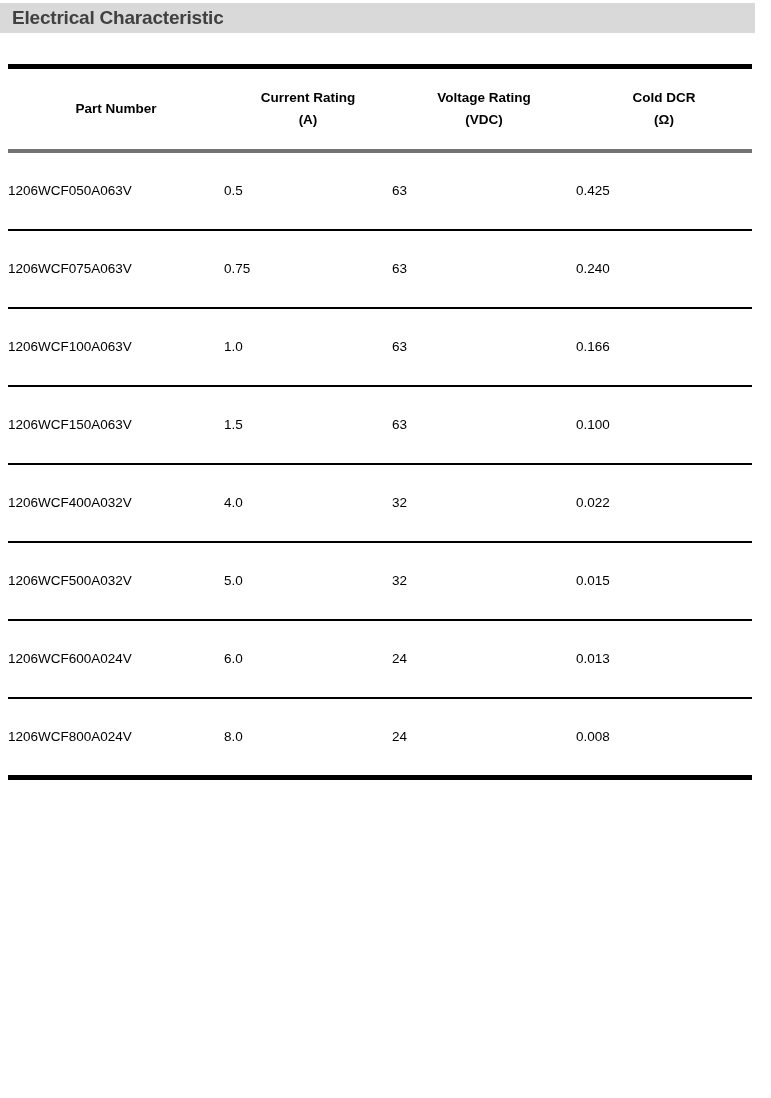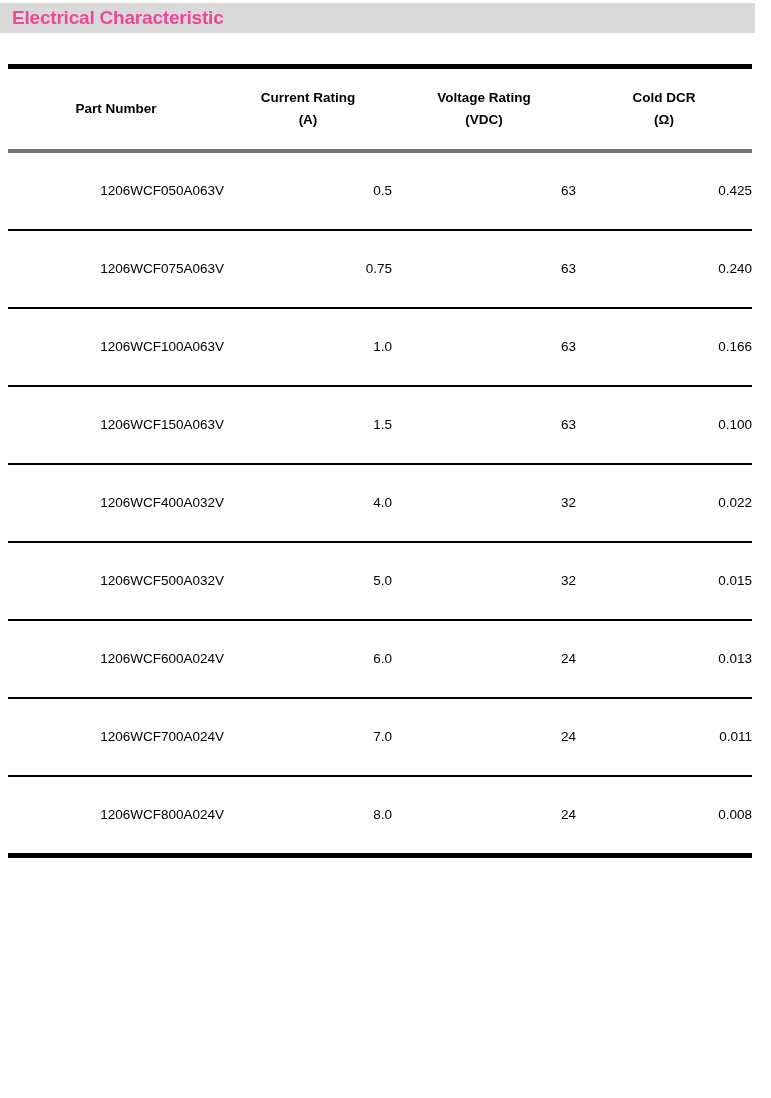--- a/index.html
+++ b/index.html
@@ -26,21 +26,21 @@
     background: #d9d9d9;
   }
   .title-text {
     position: absolute;
     left: 12px;
     top: 5px;
     font-size: 19px;
     font-weight: bold;
     letter-spacing: -0.2px;
     line-height: 25px;
-    color: #ec4899;
+    color: #404040;
     white-space: nowrap;
   }
 
   
   .table-wrap {
     position: absolute;
     left: 8px;
     top: 64px;
     width: 744px;
   }
@@ -67,21 +67,21 @@
   }
   table.spec-table tbody tr.last-row {
     border-bottom: 5px solid #000000;
   }
   table.spec-table tbody td {
     padding: 0;
     height: 76px;
     vertical-align: middle;
     font-size: 13.5px;
     font-weight: normal;
-    text-align: right;
+    text-align: left;
     line-height: 18px;
   }
   
   .col-part  { width: 216px; }
   .col-cur   { width: 168px; }
   .col-volt  { width: 184px; }
   .col-dcr   { width: 176px; }
 
   td.cell-part {
     text-align: left;
@@ -165,26 +165,20 @@
           <td>5.0</td>
           <td>32</td>
           <td>0.015</td>
         </tr>
         <tr>
           <td class="cell-part">1206WCF600A024V</td>
           <td>6.0</td>
           <td>24</td>
           <td>0.013</td>
         </tr>
-        <tr>
-          <td class="cell-part">1206WCF700A024V</td>
-          <td>7.0</td>
-          <td>24</td>
-          <td>0.011</td>
-        </tr>
         <tr class="last-row">
           <td class="cell-part">1206WCF800A024V</td>
           <td>8.0</td>
           <td>24</td>
           <td>0.008</td>
         </tr>
       </tbody>
   </table>
 </div>
 

